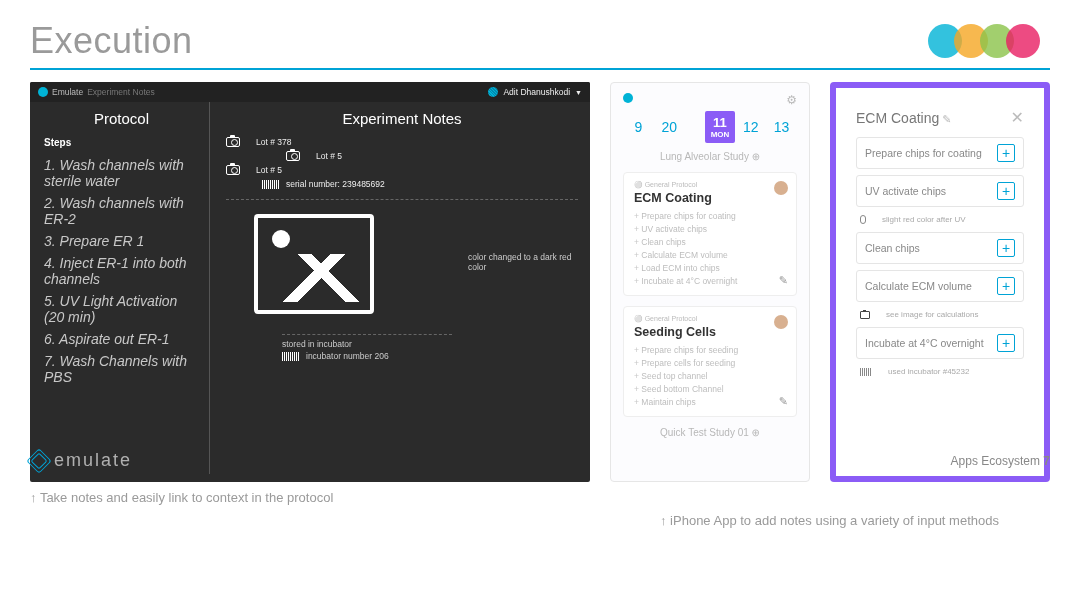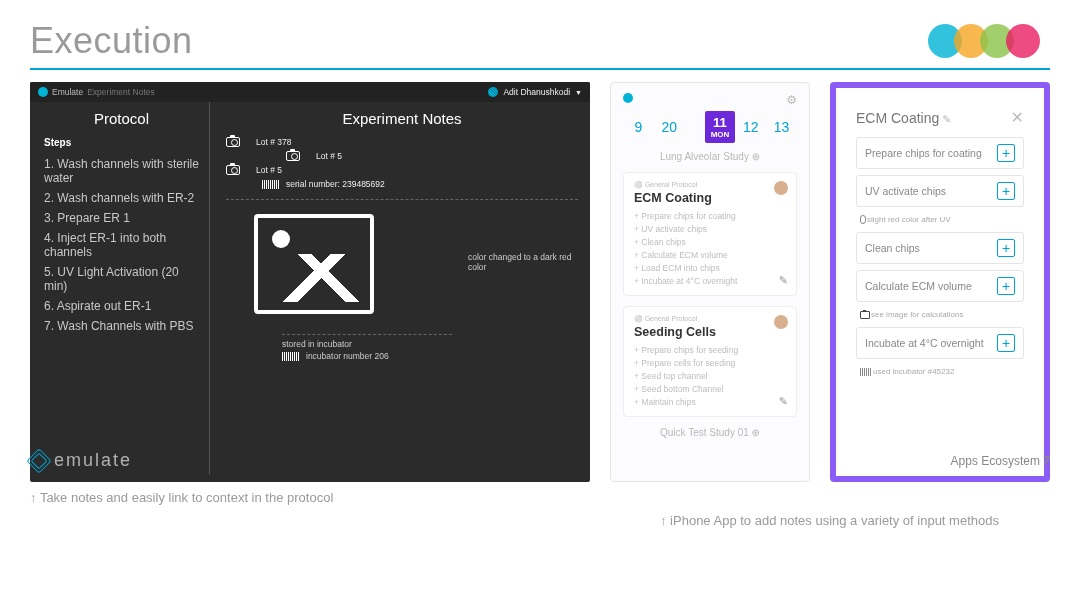--- a/index.html
+++ b/index.html
@@ -21,61 +21,61 @@
   .dark-top .right { display: flex; align-items: center; gap: 5px; }
   .circ { width: 10px; height: 10px; border-radius: 50%; background: #00b3d6; display: inline-block; }
   .circ.lines { background: repeating-linear-gradient(45deg,#00b3d6,#00b3d6 1px,#008bb0 1px,#008bb0 2px); }
   .dark-body { display: flex; height: calc(100% - 20px); }
   .protocol-col { width: 180px; border-right: 1px solid #555; padding: 8px 10px 8px 14px; }
   .notes-col { flex: 1; padding: 8px 12px 8px 16px; position: relative; }
   .col-title { text-align: center; font-size: 15px; font-weight: 400; margin-bottom: 10px; color: #fff; }
   .section-h { font-size: 10px; font-weight: 600; margin: 6px 0 6px 0; color: #fff; }
   .mat-row { font-size: 8.5px; color: #c8c8c8; padding: 3px 0; }
   .mat-list { border-bottom: 1px solid #555; padding-bottom: 8px; margin-bottom: 6px; }
-  .steps li { font-size: 12px; color: #c8c8c8; padding: 3px 0; list-style: none; }
+  .steps li { font-size: 14px; color: #c8c8c8; padding: 3px 0; list-style: none; font-style: italic; }
   .lot-row { display: flex; align-items: center; gap: 16px; font-size: 8.5px; color: #eee; margin: 4px 0; }
   .cam-icon { width: 14px; height: 10px; border: 1.5px solid #fff; border-radius: 2px; position: relative; }
   .cam-icon::before { content:""; position:absolute; top:-3px; left:3px; width:5px; height:3px; background:#fff; border-radius:1px; }
   .cam-icon::after { content:""; position:absolute; top:1px; left:3.5px; width:5px; height:5px; border:1.2px solid #fff; border-radius:50%; }
   .barcode { width: 18px; height: 9px; background: repeating-linear-gradient(90deg,#fff,#fff 1px,transparent 1px,transparent 2px); }
   .serial-row { display:flex; align-items:center; gap:6px; font-size:8.5px; margin-left: 36px; margin-top:2px; }
   .dashed-h { border-bottom:1px dashed #666; margin:10px 0 10px 0; }
   .img-ph { width: 120px; height: 100px; border: 4px solid #fff; border-radius: 4px; margin: 4px auto 0 28px; position:relative; display:inline-block; }
   .img-ph::after { content:""; position:absolute; bottom:8px; left:8px; right:8px; height:48px; background: linear-gradient(135deg, transparent 45%, #fff 45%, #fff 55%, transparent 55%), linear-gradient(45deg, transparent 55%, #fff 55%, #fff 65%, transparent 65%); }
   .img-ph::before { content:""; position:absolute; top:12px; left:14px; width:18px; height:18px; border-radius:50%; background:#fff; }
   .img-note { display:inline-block; font-size:8.5px; color:#ccc; vertical-align:middle; margin-left:10px; max-width:110px; }
   .img-block { display:flex; align-items:center; }
   .stored-block { margin-top:20px; margin-left:56px; font-size:8.5px; color:#ccc; border-top: 1px dashed #666; padding-top:4px; width: 170px; }
   .stored-block .row { display:flex; align-items:center; gap:6px; margin-top:2px; }
 
   
   .phone { width: 200px; height: 400px; background:#fcfcfe; border:1px solid #e6e6e6; border-radius:4px; padding:10px 12px; position:relative; font-size:10px; color:#999; }
   .phone .gear-badge { position:absolute; top:10px; right:12px; color:#bbb; font-size:12px; }
   .date-row { display:flex; justify-content:space-around; margin:18px 0 8px 0; align-items:center; }
   .date-cell { width:30px; text-align:center; color:#00a3d6; font-size:14px; font-weight:500; }
-  .date-cell.sel { background:#6d28d9; color:#fff; padding:4px 2px; border-radius:2px; font-size:12px;margin-left:20px; }
+  .date-cell.sel { background:#8b5cf6; color:#fff; padding:4px 2px; border-radius:2px; font-size:12px;margin-left:20px; }
   .date-cell.sel .dow { font-size:8px; display:block; font-weight:600; }
   .date-cell.sel .num { font-size:13px; display:block; font-weight:600; }
   .study-label { text-align:center; color:#b8b8b8; font-size:10px; margin:4px 0 10px 0; }
   .card { border:1px solid #eee; border-radius:4px; padding:8px 10px; margin-bottom:10px; position:relative; background:#fff; }
   .card .tag { font-size:7px; color:#bbb; }
   .card-title { font-size:12.5px; font-weight:600; color:#333; margin:2px 0 4px 0; }
   .card-step { font-size:8.5px; color:#bdbdbd; padding:1.5px 0; }
   .card-step::before { content:"+ "; color:#c8c8c8; }
   .avatar { position:absolute; top:8px; right:8px; width:14px; height:14px; border-radius:50%; background:#d8b090; }
   .edit-pencil { position:absolute; bottom:8px; right:8px; color:#999; font-size:11px; }
   .study-bot { text-align:center; color:#b8b8b8; font-size:10px; margin-top:4px; }
 
   .phone2 { width: 220px; height: 400px; background:#fff; border:6px solid #8b5cf6; border-radius:4px; padding:20px; font-size:11px; color:#888; }
   .p2-head { display:flex; justify-content:space-between; align-items:center; margin-bottom:10px; }
   .p2-title { font-size:14px; color:#777; font-weight:500; }
   .p2-close { font-size:16px; color:#bbb; }
   .p2-row { display:flex; justify-content:space-between; align-items:center; border:1px solid #e5e5e5; border-radius:3px; padding:6px 8px; margin-bottom:6px; font-size:10.5px; color:#888; }
   .plus-box { width:18px; height:18px; border:1px solid #00a3d6; color:#00a3d6; display:flex; align-items:center; justify-content:center; font-size:14px; border-radius:2px; }
-  .sub-note { font-size:8px; color:#aaa; padding:2px 0 8px 4px; display:flex; align-items:center; gap:1px; }
+  .sub-note { font-size:8px; color:#aaa; padding:2px 0 8px 4px; display:flex; align-items:center; gap:16px; }
   .mic { width:6px; height:9px; border:1px solid #888; border-radius:3px; }
   .cam-mini { width:10px; height:8px; border:1px solid #444; border-radius:1px; position:relative; }
   .cam-mini::before { content:""; position:absolute; top:-2px; left:2px; width:3px; height:2px; background:#444; }
   .bar-mini { width:12px; height:8px; background: repeating-linear-gradient(90deg,#888,#888 1px,transparent 1px,transparent 2px); }
 
   .caption { font-size: 13px; color:#9a9a9a; margin-top:8px; }
   .caption.left { width: 560px; }
   .caption.right { position:absolute; left:630px; width:430px; }
 
   .footer { position:absolute; bottom:10px; left:30px; right:30px; display:flex; justify-content:space-between; align-items:center; }

